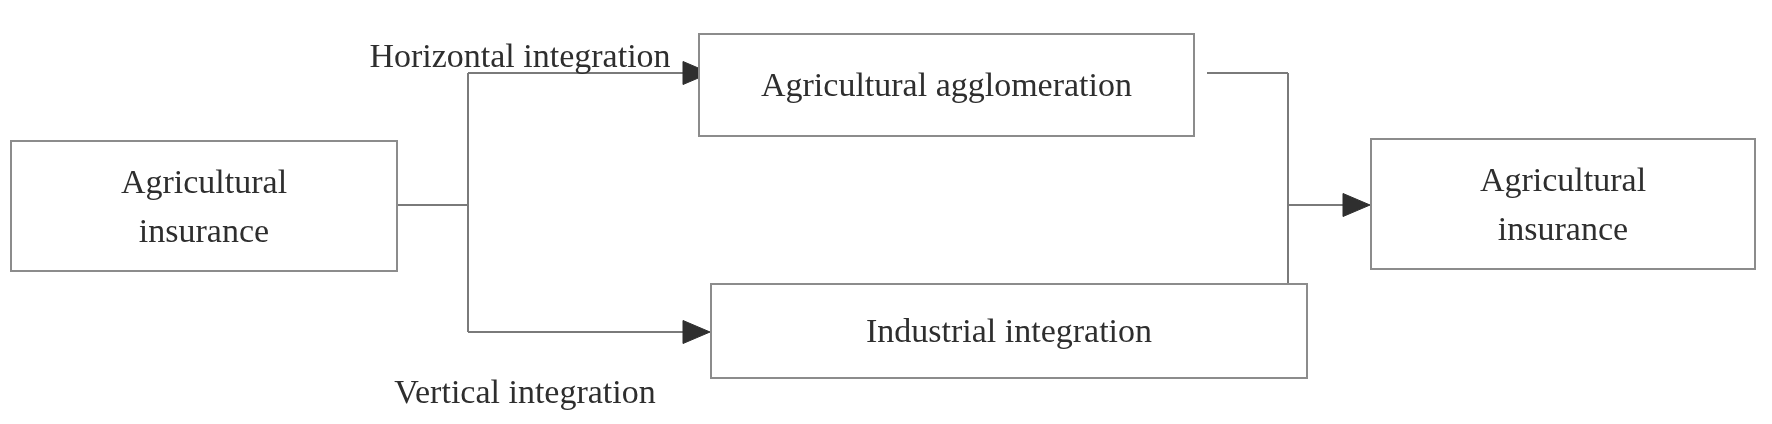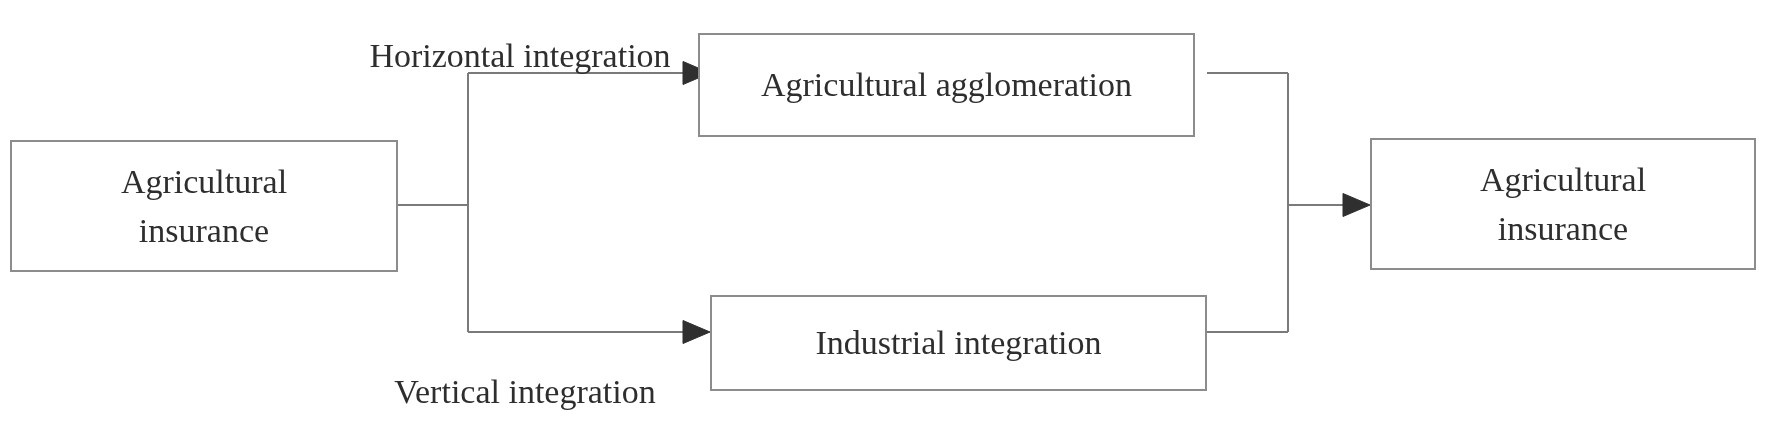--- a/index.html
+++ b/index.html
@@ -39,21 +39,21 @@
     background: #ffffff;
     display: flex;
     align-items: center;
     justify-content: center;
     text-align: center;
     font-size: 34px;
     line-height: 1.45;
   }
   .node-insurance   { left: 10px;   top: 140px; width: 388px; height: 132px; }
   .node-agglomeration { left: 698px; top: 33px;  width: 497px; height: 104px; }
-  .node-industrial  { left: 710px;  top: 283px; width: 497px; height: 96px; margin-top: 12px; }
+  .node-industrial  { left: 710px;  top: 283px; width: 598px; height: 96px; }
   .node-resilience  { left: 1370px; top: 138px; width: 386px; height: 132px; }
   .node-insurance .node-label,
   .node-resilience .node-label {
     display: inline-block;
     max-width: 260px;
   }
   .edge-label {
     position: absolute;
     font-size: 34px;
     line-height: 1.2;

